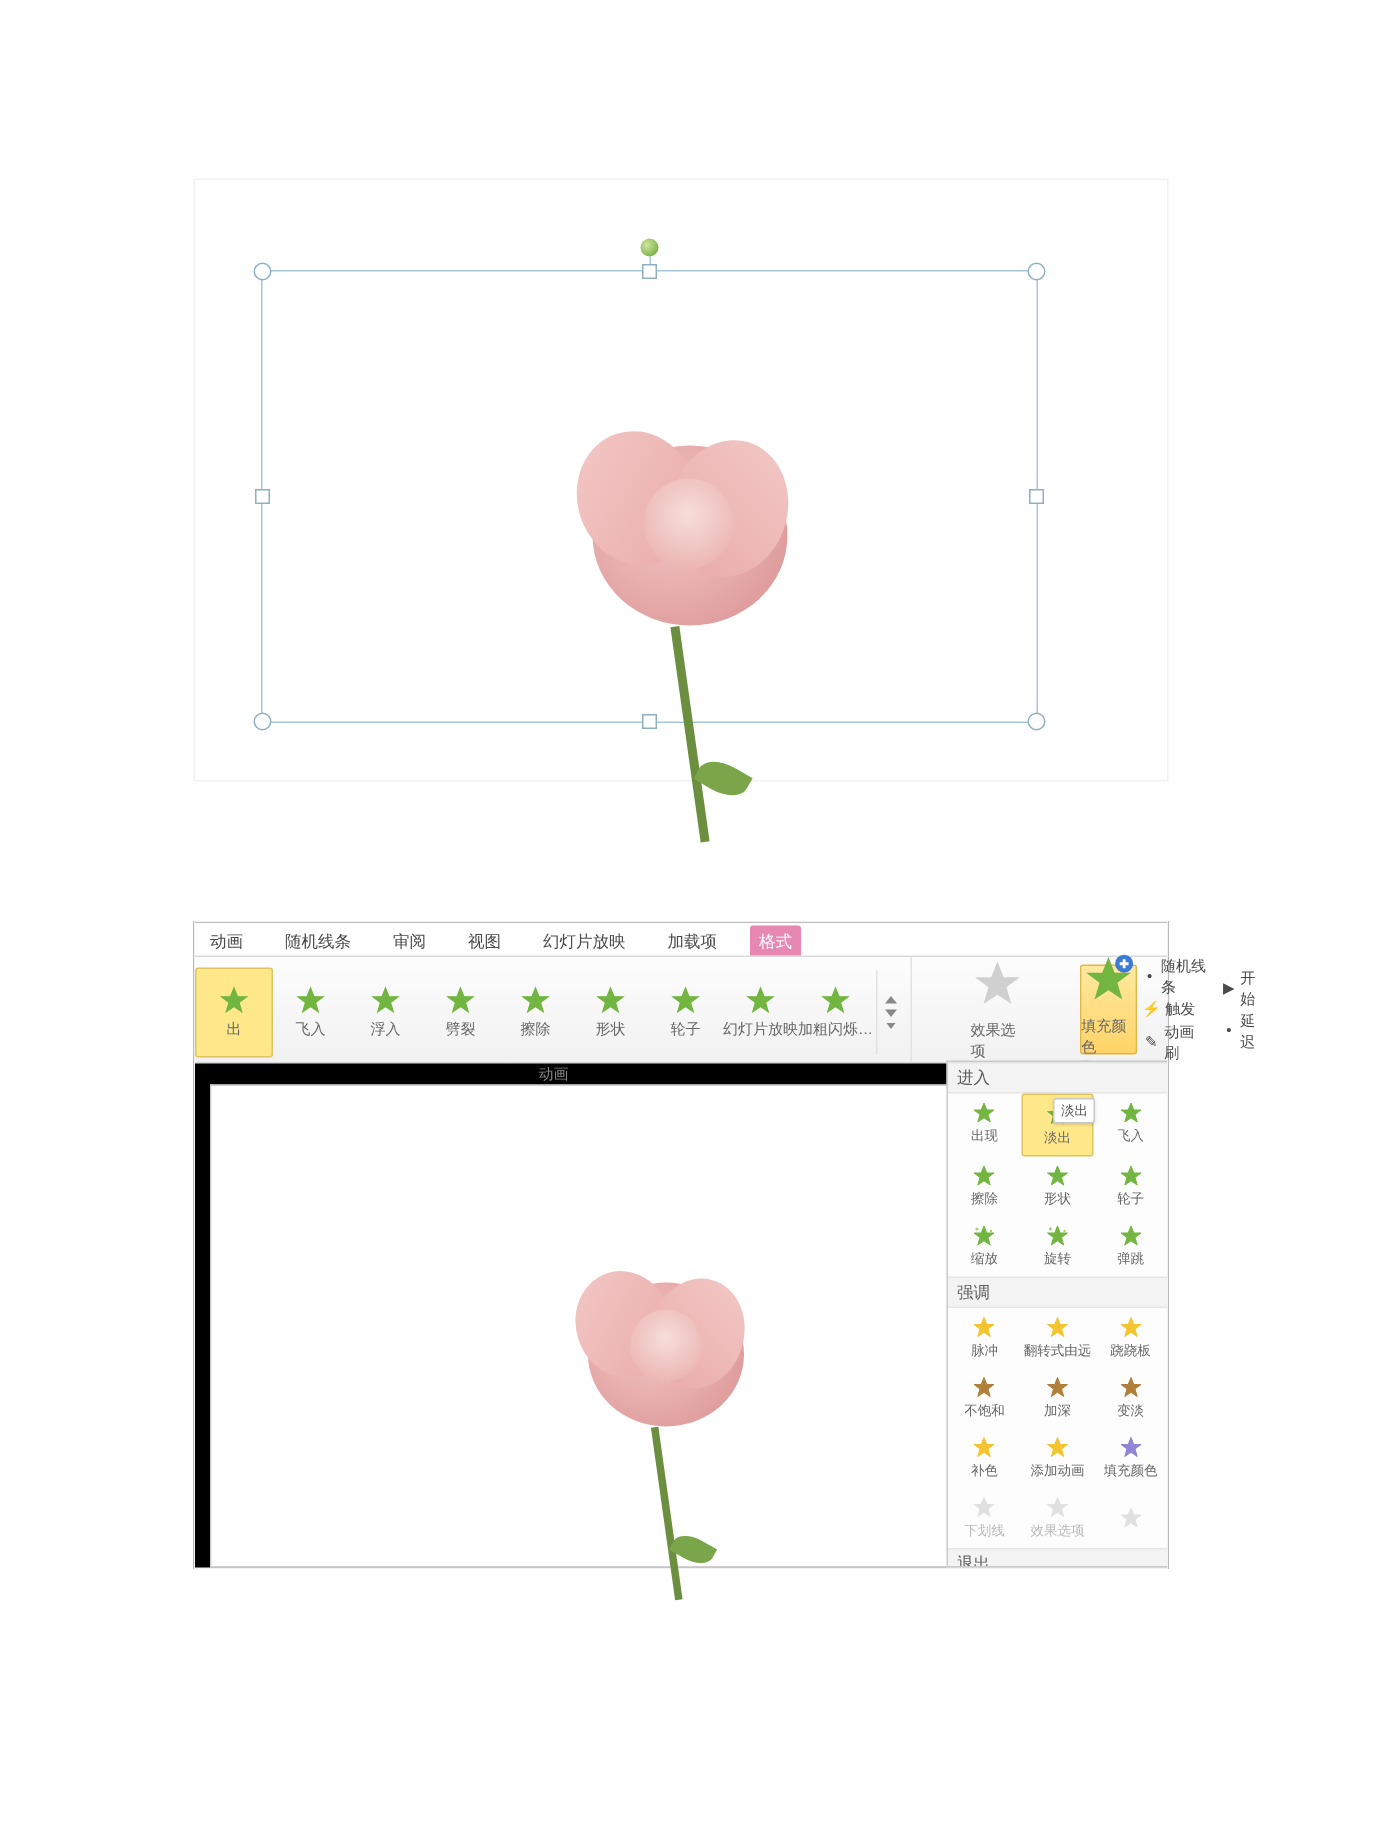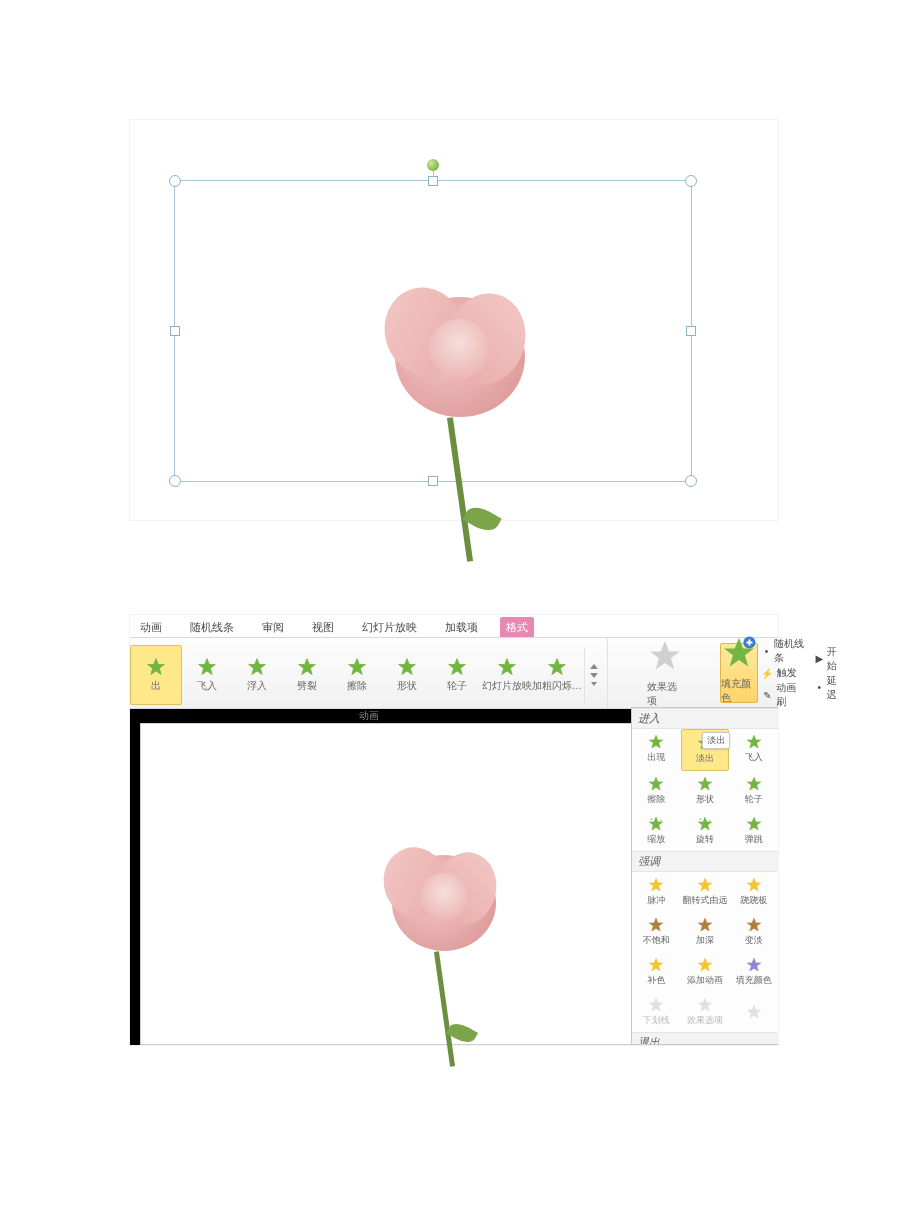--- a/index.html
+++ b/index.html
@@ -95,21 +95,21 @@
   #rose2 .p3{width:62px;height:74px;left:50px;top:3px;background:linear-gradient(210deg,var(--rose1),var(--rose2));transform:rotate(15deg);}
   #rose2 .p4{width:48px;height:48px;left:36px;top:24px;background:radial-gradient(circle at 50% 40%,#f6dedb,var(--rose2));}
   #rose2 .stem{left:66px;top:102px;width:5px;height:116px;transform:rotate(-8deg);}
   #rose2 .leaf{left:72px;top:176px;width:28px;height:16px;}
 
   
   .popup{
     position:absolute;right:0;top:92px;width:146px;bottom:0;background:#fdfdfd;border:1px solid #c9c9c9;border-right:none;
     display:flex;flex-direction:column;font-size:10px;overflow:hidden;
   }
-  .pop-section-title{background:#f3f3f3;border-top:1px solid #e5e5e5;border-bottom:1px solid #e5e5e5;padding:2px 6px;color:#5a5a5a;font-size:11px;font-style:italic;}
+  .pop-section-title{background:#f3f3f3;border-top:1px solid #e5e5e5;border-bottom:1px solid #e5e5e5;padding:2px 6px;color:#5a5a5a;font-size:11px;}
   .pop-grid{display:grid;grid-template-columns:repeat(3,1fr);}
   .pop-item{height:40px;display:flex;flex-direction:column;align-items:center;justify-content:center;gap:1px;position:relative;}
   .pop-item .lbl{font-size:9px;color:#666;white-space:nowrap;overflow:hidden;max-width:100%;}
   .pop-item.sel{background:var(--accent-yellow);border:1px solid #e0c35f;border-radius:2px;}
   .pop-item.disabled{opacity:.45;}
   .tooltip{position:absolute;right:-2px;top:2px;background:#fff;border:1px solid #c8c8c8;padding:1px 4px;font-size:9px;color:#555;border-radius:2px;box-shadow:0 1px 2px rgba(0,0,0,.15);}
 
   
   .pop-item .star, .pop-item svg{width:16px;height:16px;}
 

